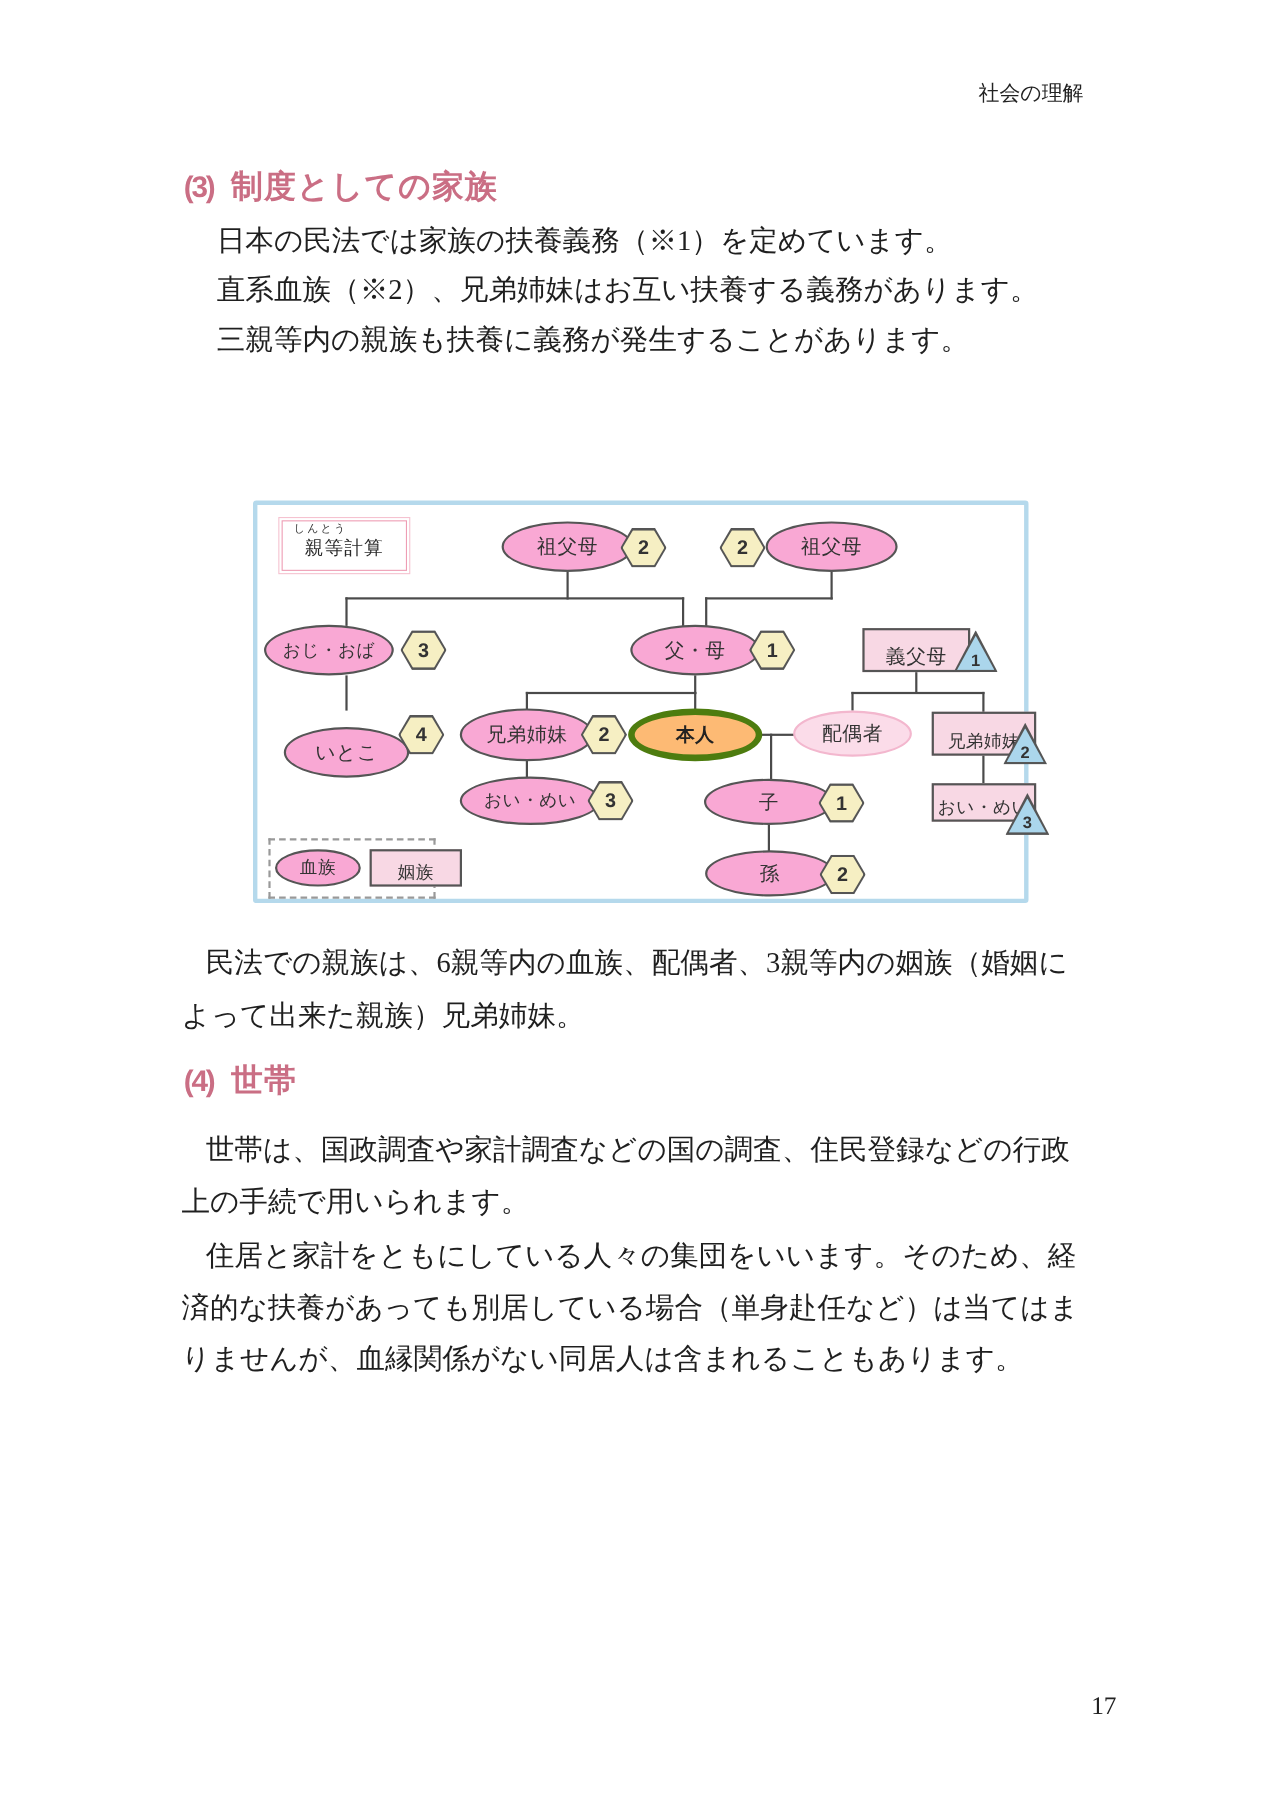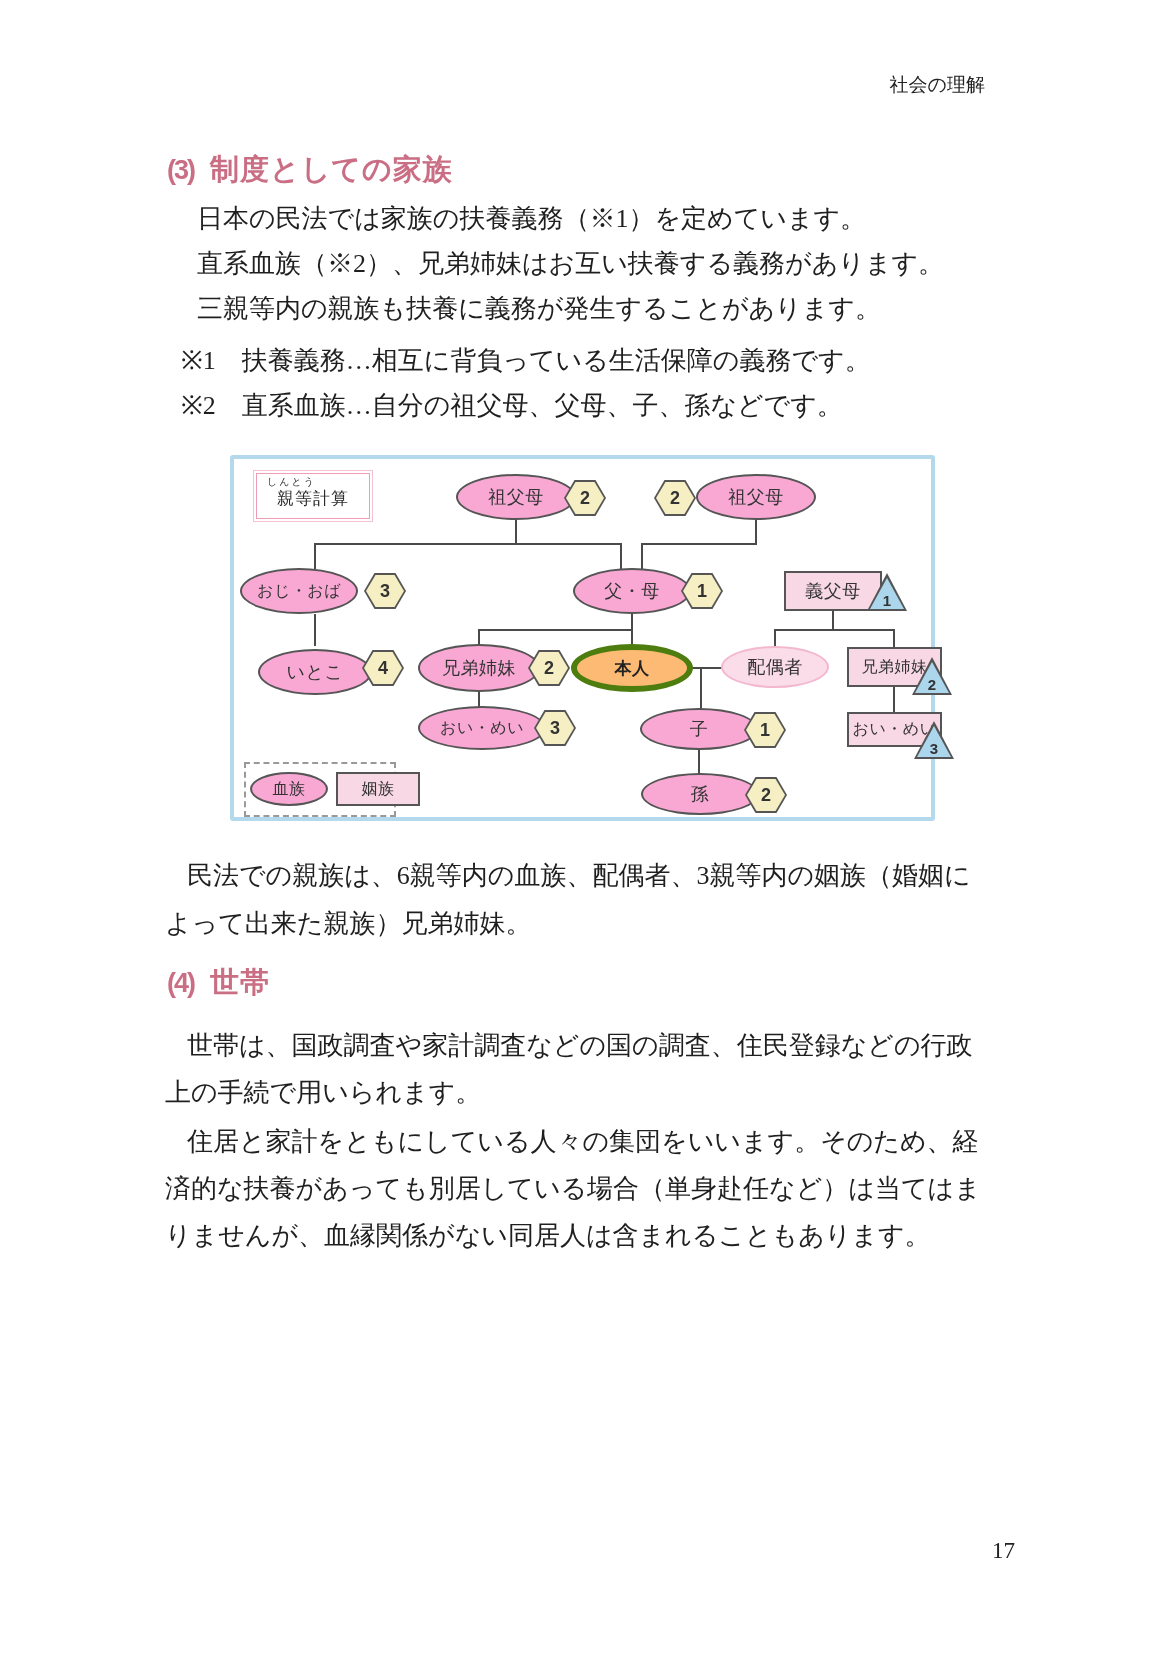--- a/index.html
+++ b/index.html
@@ -48,21 +48,21 @@
   .shinto-furi{font-size:10px;color:#333;letter-spacing:2px;line-height:11px;margin-top:2px;align-self:flex-start;padding-left:10px;}
   .shinto-title{font-size:17px;color:#2a2a2a;line-height:24px;letter-spacing:1px;}
 
   .line-c{position:absolute;background:#4a4a4a;z-index:1;}
   .lh{height:2px;} .lv{width:2px;}
 
   .node{position:absolute;display:flex;align-items:center;justify-content:center;
     box-sizing:border-box;color:#333;font-size:18px;z-index:2;letter-spacing:0.5px;}
   .ell{border-radius:50%;}
   .blue{background:#f9a8d4;border:2px solid #555;}
-  .pinkrect{background:#f8d8e4;border:2px solid #555;}
+  .pinkrect{background:#f8d8e4;border:2px solid #555;align-items:flex-end;}
   .self{background:#fdba74;border:6px solid #4d7c0f;font-weight:bold;font-size:17px;color:#222;}
   .spouse{background:#fbdce9;border:2px solid #f3b7ce;}
   .small-label{font-size:16px;}
 
   .hex{position:absolute;width:42px;height:36px;z-index:3;}
   .hex-outer{position:absolute;inset:0;background:#555;
     clip-path:polygon(25% 0,75% 0,100% 50%,75% 100%,25% 100%,0 50%);}
   .hex-inner{position:absolute;inset:2px;background:#f6efc3;
     clip-path:polygon(25% 0,75% 0,100% 50%,75% 100%,0% 100%,0 50%,0 50%);
     clip-path:polygon(25% 0,75% 0,100% 50%,75% 100%,25% 100%,0 50%);}
@@ -92,28 +92,20 @@
     <span class="num">(3)</span>
     <span class="ttl">制度としての家族</span>
   </div>
 
   <div class="tblock" id="block1">
     <div class="line">日本の民法では家族の扶養義務（※1）を定めています。</div>
     <div class="line">直系血族（※2）、兄弟姉妹はお互い扶養する義務があります。</div>
     <div class="line">三親等内の親族も扶養に義務が発生することがあります。</div>
   </div>
 
-  <div class="tblock" id="notes">
-    <div class="line">
-      <span class="note-marker">※1</span><span>扶養義務…相互に背負っている生活保障の義務です。</span>
-    </div>
-    <div class="line">
-      <span class="note-marker">※2</span><span>直系血族…自分の祖父母、父母、子、孫などです。</span>
-    </div>
-  </div>
 
   <div class="diagram">
     <div class="d-inner">
 
       <div class="shinto-box">
         <div class="shinto-furi">しんとう</div>
         <div class="shinto-title">親等計算</div>
       </div>
 
       <div class="line-c lv" style="left:281px;top:61px;height:25px;"></div>
@@ -176,21 +168,21 @@
 
       <div class="node pinkrect" style="left:550px;top:112px;width:98px;height:40px;">
           <span>義父母</span>
         </div>
       <div class="tri" style="left:633px;top:114px;">
           <div class="tri-outer"></div>
           <div class="tri-inner"></div>
           <span class="tri-num">1</span>
         </div>
 
-      <div class="node ell blue" style="left:24px;top:190px;width:114px;height:46px;">
+      <div class="node ell blue" style="left:24px;top:202px;width:114px;height:46px;">
           <span>いとこ</span>
         </div>
       <div class="hex" style="left:128px;top:191px;">
           <div class="hex-outer"></div>
           <div class="hex-inner"></div>
           <span class="hex-num">4</span>
         </div>
 
       <div class="node ell blue" style="left:184px;top:185px;width:122px;height:48px;">
           <span>兄弟姉妹</span>

